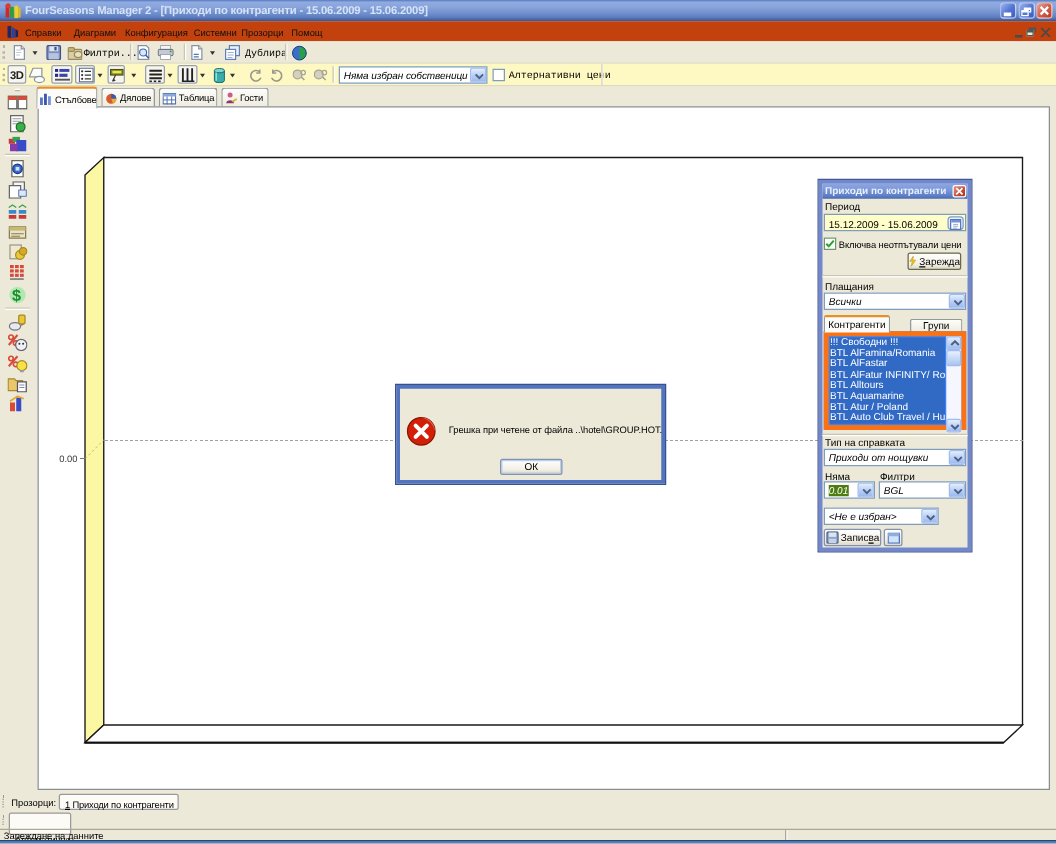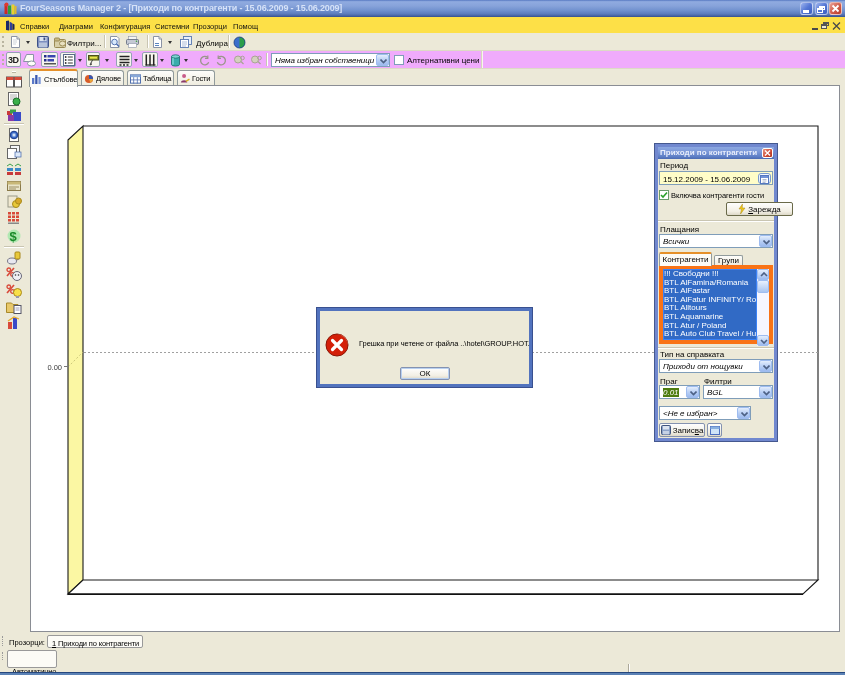--- a/index.html
+++ b/index.html
@@ -21,30 +21,30 @@
     position:absolute; left:20px; top:3px;
     font-size:9px; font-weight:bold; color:#d6e2f8; letter-spacing:-0.15px;
     white-space:nowrap;
   }
   .winbtn { position:absolute; top:2px; width:13px; height:13px; border-radius:3px;
     border:1px solid rgba(255,255,255,.55); }
   .winbtn.blue { background:linear-gradient(135deg,#9db4ee 0%,#5577d5 50%,#3a5cc0 100%); }
   .winbtn.red  { background:linear-gradient(135deg,#e89f94 0%,#d2604e 50%,#b83a28 100%); }
 
   
-  #menubar { position:absolute; left:0; top:17px; width:845px; height:16px; background:#fde047; }
+  #menubar { position:absolute; left:0; top:17px; width:845px; height:16px; background:#c2410c; }
   .menuitem { position:absolute; top:4.5px; font-size:7.5px; color:#111; white-space:nowrap; }
   .mdibtn { position:absolute; top:3px; width:11px; height:11px; color:#404040; }
 
   
   #toolbar1 { position:absolute; left:0; top:33px; width:845px; height:18px; background:#ece9d8; border-bottom:1px solid #ddd9c6; }
-  #toolbar2 { position:absolute; left:0; top:51px; width:845px; height:18px; background:#f0abfc; border-bottom:1px solid #ddd9c6; }
+  #toolbar2 { position:absolute; left:0; top:51px; width:845px; height:18px; background:#fef9c3; border-bottom:1px solid #ddd9c6; }
   .tsep { position:absolute; top:2px; width:2px; height:13px; border-left:1px solid #c9c5b2; border-right:1px solid #fff; }
   .ticon { position:absolute; top:2px; }
-  .tlabel { position:absolute; top:5px; font-size:8px; white-space:nowrap; }
+  .tlabel { position:absolute; top:5px; font-size:8px; white-space:nowrap;font-family:Liberation Mono, monospace; }
   .dd { position:absolute; top:8px; width:0; height:0; border-left:2.5px solid transparent; border-right:2.5px solid transparent; border-top:3px solid #333; }
   .tglbtn { position:absolute; border:1px solid #95a0b5; border-radius:2px; background:#f7f5ee; }
 
   
   .tab { position:absolute; height:16px; border:1px solid #919b9c; border-bottom:none;
     border-radius:3px 3px 0 0; background:linear-gradient(#fdfdfb,#eeebdd); display:flex; align-items:center; font-size:7.5px; letter-spacing:-0.15px; padding:0 2px; white-space:nowrap; }
   .tab.active { background:#fcfbf7; border-top:2px solid #e5902a; height:18px; z-index:3; }
   .tab svg { margin-right:2px; flex:0 0 auto; }
 
   
@@ -466,42 +466,42 @@
             <path d="M2.5 4.5 h4 M2.5 6 h4 M2.5 7.5 h3" stroke="#99a8c8" stroke-width=".8"></path>
           </svg>
       </div>
     </div>
 
     <div class="abs" style="left:1px;top:43px;width:10px;height:10px;background:#fff;border:1px solid #6a9a6a">
       <svg width="8" height="8" viewBox="0 0 8 8">
           <path d="M1 4 L3 6 L7 1.5" fill="none" stroke="#2aa02a" stroke-width="1.6"></path>
         </svg>
     </div>
-    <div class="plabel" style="left:13px;top:44px;font-size:7.5px;letter-spacing:-0.05px">Включва контрагенти гости</div>
-
-    <div class="xpbtn" style="left:68px;top:55px;width:67px;height:14px;border-color:#6a6a4a">
+    <div class="plabel" style="left:13px;top:44px;font-size:7.5px;letter-spacing:-0.05px">Включва неотпътували цени</div>
+
+    <div class="xpbtn" style="left:68px;top:55px;width:43px;height:14px;border-color:#6a6a4a">
       <svg width="8" height="10" viewBox="0 0 8 10" style="margin-right:2px">
           <path d="M4.5 0 L1 5 L3.5 5 L2.5 10 L7 4 L4.2 4 Z" fill="#f0c818" stroke="#a8881a" stroke-width=".5"></path>
         </svg>
       <span><u>З</u>арежда</span>
     </div>
     <div class="abs" style="left:0px;top:73px;width:116px;height:2px;border-top:1px solid #c9c5b2;border-bottom:1px solid #fff"></div>
     <div class="plabel" style="left:2px;top:78px">Плащания</div>
 
     <div class="combo" style="left:1px;top:87px;width:114px;height:14px">
       <div class="txt">Всички</div>
       <div class="cbtn">
           <svg class="abs" style="left:2.5px;top:4px" width="7" height="5" viewBox="0 0 7 5">
             <path d="M0.5 0.5 L3.5 3.5 L6.5 0.5" fill="none" stroke="#4d6185" stroke-width="1.6"></path>
           </svg>
         </div>
     </div>
 
     <div class="ptab active" style="left:1px;top:105px;width:53px;height:14px;padding-top:1px">Контрагенти</div>
-    <div class="ptab" style="left:56px;top:108px;width:29px;height:11px">Групи</div>
+    <div class="ptab" style="left:70px;top:108px;width:42px;height:11px">Групи</div>
 
     <div class="abs" style="left:1px;top:118px;width:114px;height:79px;background:#3b82f6;border:4px solid #f97316">
       <div class="abs" style="left:1px;top:1px;right:13px;bottom:1px;background:#316ac5;color:#fff;font-size:8px;line-height:8.6px;overflow:hidden;white-space:nowrap">
         !!! Свободни !!!<br>BTL AlFamina/Romania<br>BTL AlFastar<br>BTL AlFatur INFINITY/ Romania<br>BTL Alltours<br>BTL Aquamarine<br>BTL Atur / Poland<br>BTL Auto Club Travel / Hungar<br>BTL Avto-Plus
       </div>
 
       <div class="abs" style="right:0;top:0;width:12px;height:77px;background:#f6f6fe">
         <div class="abs" style="left:0;top:0;width:12px;height:11px;border-radius:2px;background:linear-gradient(180deg,#e4eefd,#bad0f5 60%,#9cbaee);border:1px solid #9ebcf0">
           <svg width="8" height="5" viewBox="0 0 8 5" style="margin:2px 0 0 1.5px">
               <path d="M1 4 L4 1 L7 4" fill="none" stroke="#4d6185" stroke-width="1.6"></path>
@@ -518,21 +518,21 @@
     <div class="abs" style="left:0px;top:200px;width:116px;height:2px;border-top:1px solid #c9c5b2;border-bottom:1px solid #fff"></div>
     <div class="plabel" style="left:2px;top:203px">Тип на справката</div>
     <div class="combo" style="left:1px;top:212px;width:114px;height:14px">
       <div class="txt">Приходи от нощувки</div>
       <div class="cbtn">
           <svg class="abs" style="left:2.5px;top:4px" width="7" height="5" viewBox="0 0 7 5">
             <path d="M0.5 0.5 L3.5 3.5 L6.5 0.5" fill="none" stroke="#4d6185" stroke-width="1.6"></path>
           </svg>
         </div>
     </div>
-    <div class="plabel" style="left:2px;top:230px">Праг</div>
+    <div class="plabel" style="left:2px;top:230px">Няма</div>
     <div class="plabel" style="left:46px;top:230px">Филтри</div>
     <div class="combo" style="left:1px;top:238px;width:41px;height:14px">
       <div class="txt" style="background:#4d7c0f;color:#fff">0.01</div>
       <div class="cbtn">
           <svg class="abs" style="left:2.5px;top:4px" width="7" height="5" viewBox="0 0 7 5">
             <path d="M0.5 0.5 L3.5 3.5 L6.5 0.5" fill="none" stroke="#4d6185" stroke-width="1.6"></path>
           </svg>
         </div>
     </div>
     <div class="combo" style="left:45px;top:238px;width:70px;height:14px">
@@ -578,16 +578,17 @@
     </svg>
     <div class="abs" style="left:39px;top:28px;font-size:7.5px;letter-spacing:-0.05px;white-space:nowrap">Грешка при четене от файла ..\hotel\GROUP.HOT.</div>
     <div class="xpbtn" style="left:80px;top:56px;width:50px;height:13px;box-shadow:inset 0 0 0 1px #b8d0f0">ОК</div>
   </div>
 
   <div class="abs" style="left:2px;top:636px;width:2px;height:10px;border-left:1px dotted #999"></div>
   <div class="abs" style="left:9px;top:638px;font-size:7.5px">Прозорци:</div>
   <div class="abs" style="left:47px;top:635px;width:96px;height:13px;background:#fcfbf6;border:1px solid #999;border-radius:2px;font-size:7.5px;letter-spacing:-0.15px;padding:2.5px 0 0 4px;white-space:nowrap"><u>1</u> Приходи по контрагенти</div>
   <div class="abs" style="left:2px;top:652px;width:2px;height:8px;border-left:1px dotted #999"></div>
   <div class="abs" style="left:7px;top:650px;width:50px;height:12px;background:#fcfbf6;border:1px solid #999;border-radius:2px;font-size:7.5px;letter-spacing:-0.1px;padding:16px 0 0 4px;white-space:nowrap">Автоматично</div>
+  <div class="abs" style="left:0px;top:663px;width:845px;height:9px;border-top:1px solid #aca899;font-size:7.5px;line-height:7px;padding:1px 0 0 3px">Зареждане на данните</div>
   <div class="abs" style="left:628px;top:664px;width:2px;height:8px;border-left:1px solid #aca899;border-right:1px solid #fff"></div>
   <div class="abs" style="left:0;top:672px;width:845px;height:3px;background:#5b82b5;border-top:1px solid #26477e"></div>
 
 </div>
 
 </body></html>

